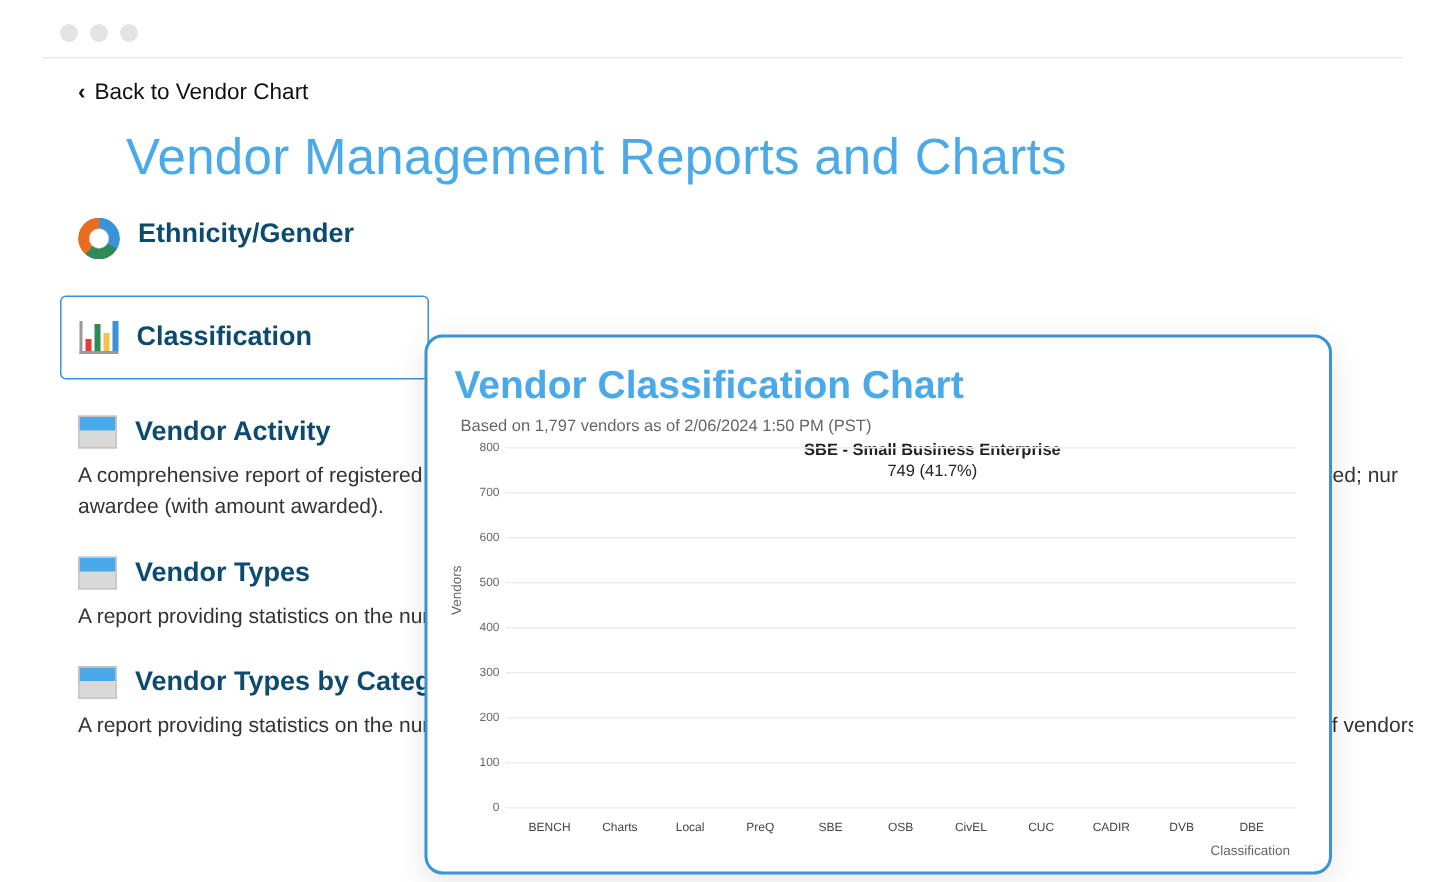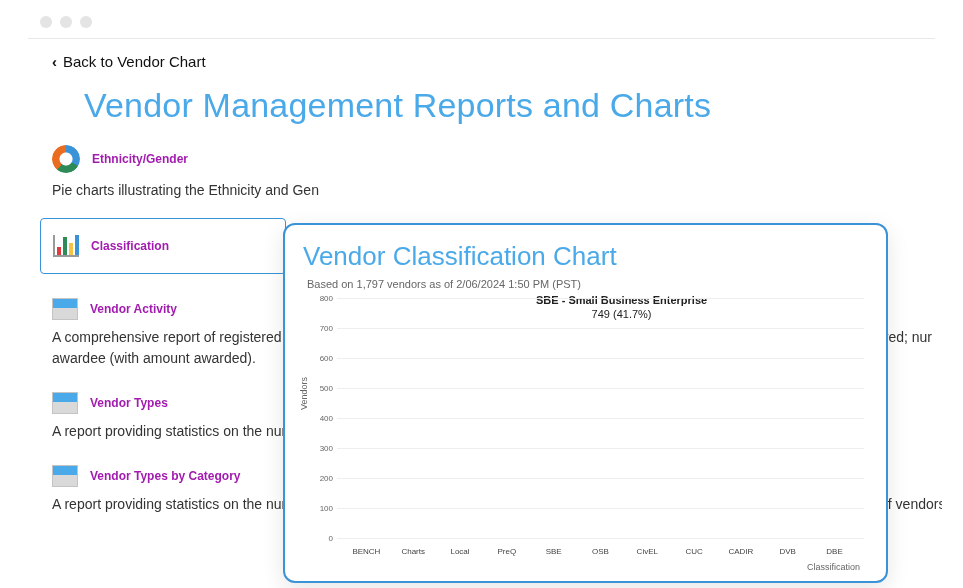--- a/index.html
+++ b/index.html
@@ -5,31 +5,31 @@
   * { box-sizing: border-box; margin: 0; padding: 0; }
   html, body { width: 963px; height: 588px; font-family: -apple-system, BlinkMacSystemFont, "Segoe UI", Helvetica, Arial, sans-serif; background: #fff; }
   .window { width: 963px; height: 588px; background: #fff; border-radius: 22px; overflow: hidden; position: relative; }
   .traffic { display:flex; gap:8px; padding:16px 0 10px 40px; }
   .dot { width:12px; height:12px; border-radius:50%; background:#e4e4e4; }
   .divider { height:1px; background:#e8e8e8; margin:0 28px 14px 28px; }
   .content { padding: 0 0 0 52px; position:relative; }
   .back { font-size:15px; color:#111; display:flex; align-items:center; gap:6px; cursor:pointer; margin-bottom:16px; }
   .page-title { color:#4aa9e8; font-weight:300; font-size:34px; letter-spacing:.2px; margin-bottom:14px;margin-left:32px; }
   .section { margin-bottom:18px; max-width:880px; }
-  .sec-head { display:flex; align-items:center; gap:12px; font-weight:600; font-size:12px; color:#a21caf; padding:6px 0; }
+  .sec-head { display:flex; align-items:flex-start; gap:12px; font-weight:600; font-size:18px; color:#0c4a6e; padding:6px 0; }
   .sec-desc { font-size:14px; color:#333; margin-top:2px; line-height:1.35; }
   .selected { border:1px solid #3a93d6; border-radius:4px; padding:10px 12px; margin-left:-12px; }
   
   .icon-donut { width:28px; height:28px; position:relative; }
   .icon-bars { width:26px; height:22px; border-left:2px solid #999; border-bottom:2px solid #999; position:relative; }
   .icon-bars i { position:absolute; bottom:0; width:4px; }
   .icon-card { width:26px; height:22px; background:linear-gradient(#4aa9e8,#4aa9e8) 0 0/100% 9px no-repeat,#d9d9d9; border:1px solid #c4c4c4; }
   
   .panel { position:absolute; left:283px; top:170px; width:605px; height:360px; background:#fff; border:2px solid #3a93d6; border-radius:12px; box-shadow:0 6px 22px rgba(0,0,0,.10); padding:16px 18px 8px 18px; }
-  .panel-title { color:#4aa9e8; font-weight:400; font-size:26px; margin-bottom:2px; }
+  .panel-title { color:#4aa9e8; font-weight:700; font-size:26px; margin-bottom:2px; }
   .panel-sub { font-size:11px; color:#666; margin:6px 0 4px 4px; }
   .chart-wrap { position:relative; height:280px; width:100%; }
   .yaxis-label { position:absolute; left:-4px; top:50%; transform:rotate(-90deg) translateX(24px); transform-origin:left top; font-size:9px; color:#666; }
   .plot { position:absolute; left:34px; right:4px; top:4px; bottom:36px; }
   .grid-line { position:absolute; left:0; right:0; height:1px; background:#eee; }
   .ytick { position:absolute; left:-28px; width:24px; text-align:right; font-size:8px; color:#666; transform:translateY(-50%); }
   .bars { position:absolute; left:0; right:0; top:0; bottom:0; display:flex; align-items:flex-end; justify-content:space-around; padding:0 6px; }
   .barcell { flex:1; display:flex; flex-direction:column; align-items:center; position:relative; }
   .bar { width:22px; background:#9edb7e; }
   .xtick { position:absolute; bottom:-18px; font-size:8px; color:#444; white-space:nowrap; }
@@ -54,21 +54,20 @@
       <span>Back to Vendor Chart</span>
     </div>
 
     <h1 class="page-title">Vendor Management Reports and Charts</h1>
 
     <div class="section">
       <div class="sec-head">
         <div class="icon-donut" style="background:conic-gradient(#3a93d6 0 120deg,#2e8b57 120deg 220deg,#e96c20 220deg 360deg);border-radius:50%;-webkit-mask:radial-gradient(circle,transparent 6px,#000 7px);mask:radial-gradient(circle,transparent 6px,#000 7px);"></div>
         <span>Ethnicity/Gender</span>
       </div>
-      <div class="sec-desc">Pie charts illustrating the Ethnicity and Gen</div>
     </div>
 
     <div class="section selected" style="width:246px;">
       <div class="sec-head">
         <div class="icon-bars">
           <i style="left:2px;height:8px;background:#e23b3b;"></i>
           <i style="left:8px;height:18px;background:#2e8b57;"></i>
           <i style="left:14px;height:12px;background:#f6c244;"></i>
           <i style="left:20px;height:20px;background:#3a93d6;"></i>
         </div>

